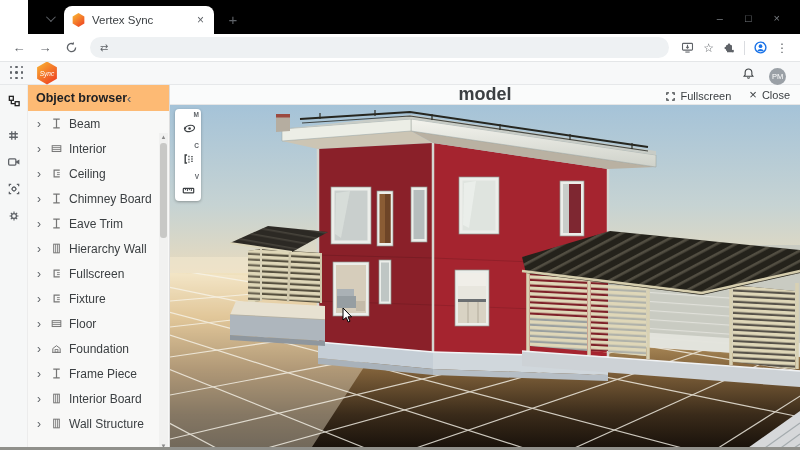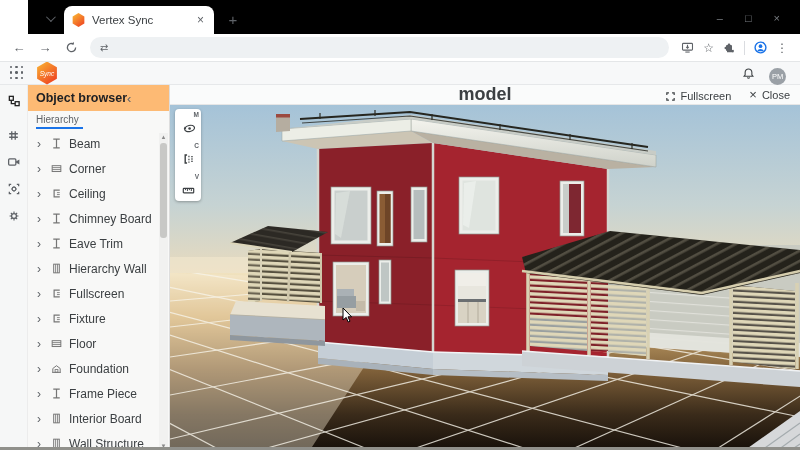--- a/index.html
+++ b/index.html
@@ -264,41 +264,38 @@
             <use href="#i-gear"></use>
           </svg>
         </div>
     </div>
 
     <div class="sidebar">
       <div class="sb-head">
         <span class="sb-title">Object browser</span>
         <span class="sb-collapse">‹</span>
       </div>
-      <div class="sb-tab">
-          <span>Hierarchy</span>
-        </div>
       <div class="sb-list">
         <div class="row">
             <span class="chev">›</span>
             <span class="ticon">
               <svg class="ic" width="13" height="13" viewBox="0 0 12 12">
                 <use href="#i-beam"></use>
               </svg>
             </span>
             <span class="lbl">Beam</span>
           </div>
         <div class="row">
             <span class="chev">›</span>
             <span class="ticon">
               <svg class="ic" width="13" height="13" viewBox="0 0 12 12">
                 <use href="#i-hatch"></use>
               </svg>
             </span>
-            <span class="lbl">Corner</span>
+            <span class="lbl">Interior</span>
           </div>
         <div class="row">
             <span class="chev">›</span>
             <span class="ticon">
               <svg class="ic" width="13" height="13" viewBox="0 0 12 12">
                 <use href="#i-bracket"></use>
               </svg>
             </span>
             <span class="lbl">Ceiling</span>
           </div>

